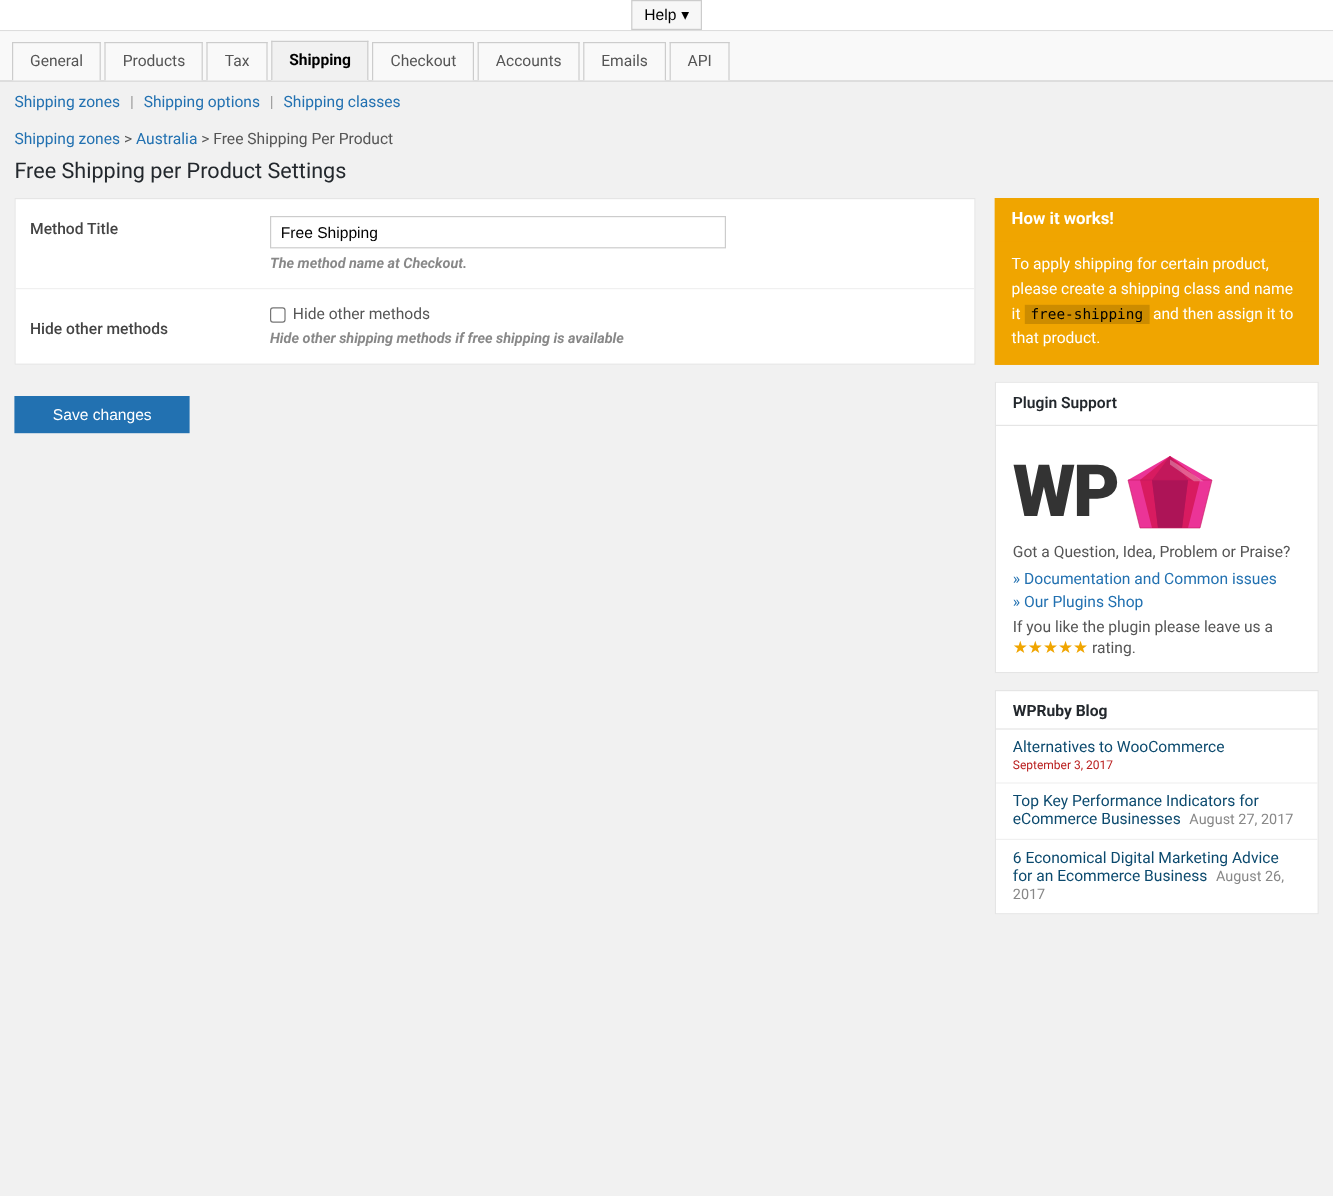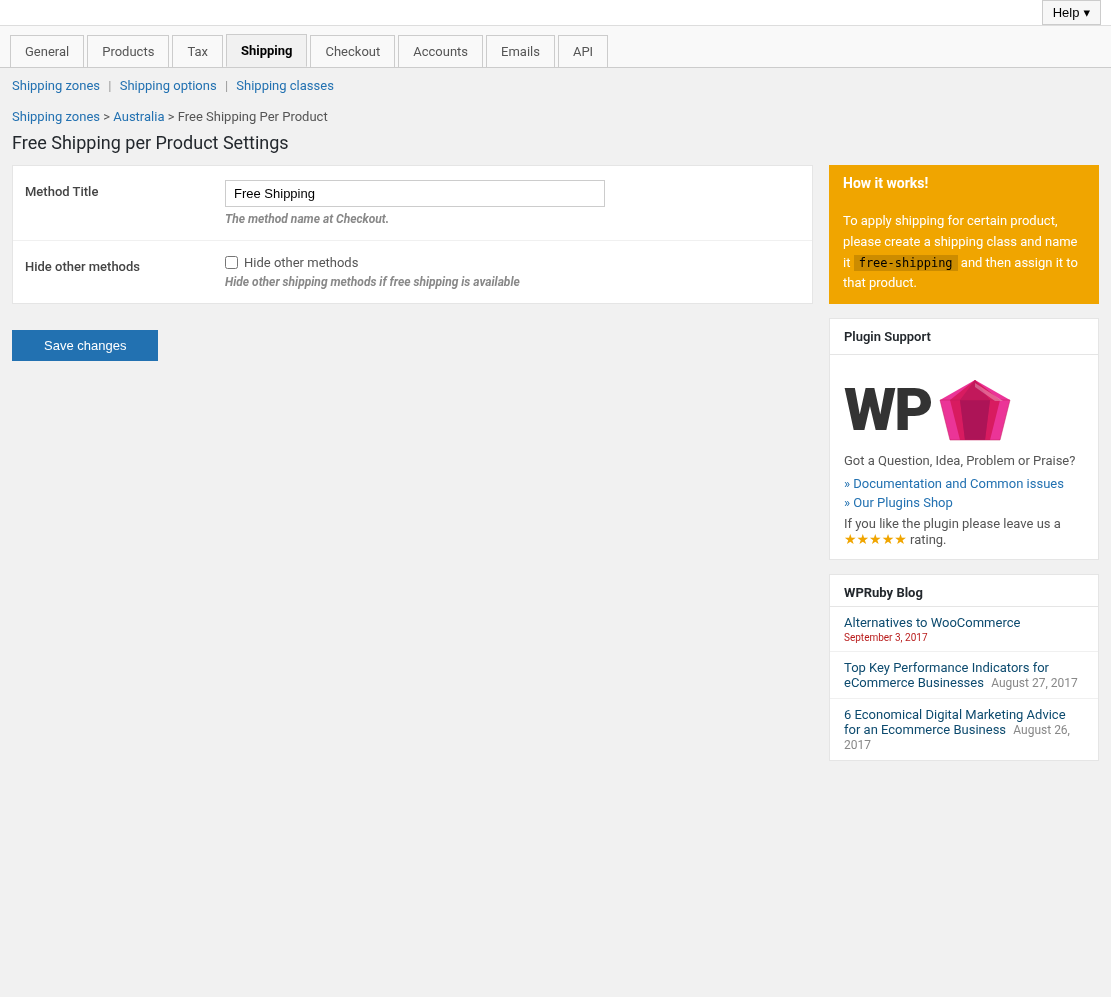--- a/index.html
+++ b/index.html
@@ -1,19 +1,19 @@
 <!DOCTYPE html>
 <html><head>
   <meta charset="utf-8">
   <style>
     * { box-sizing: border-box; margin: 0; padding: 0; }
     body { font-family: -apple-system, BlinkMacSystemFont, "Segoe UI", Roboto, Oxygen, sans-serif; font-size: 13px; background: #f1f1f1; color: #444; }
 
     
-    .top-bar { background: #fff; border-bottom: 1px solid #ddd; padding: 0 10px; display: flex; align-items: center; justify-content: flex-end; }
+    .top-bar { background: #fff; border-bottom: 1px solid #ddd; padding: 0 22px; display: flex; align-items: center; justify-content: center; }
     .help-btn { background: #f7f7f7; border: 1px solid #ccc; padding: 4px 10px; cursor: pointer; font-size: 13px; display: flex; align-items: center; gap: 4px; }
 
     
     .nav-tabs { background: #f9f9f9; border-bottom: 1px solid #ccc; display: flex; align-items: flex-end; padding: 8px 10px 0; gap: 0; }
     .nav-tab { padding: 8px 14px; border: 1px solid #ccc; border-bottom: none; background: #f9f9f9; cursor: pointer; font-size: 13px; color: #555; margin-right: 3px; text-decoration: none; display: inline-block; }
     .nav-tab.active { background: #f1f1f1; border-bottom: 1px solid #f1f1f1; font-weight: bold; color: #000; }
 
     
     .subnav { padding: 10px 12px; font-size: 13px; color: #555; }
     .subnav a { color: #2271b1; text-decoration: none; }
@@ -28,21 +28,21 @@
     .page-title { padding: 4px 12px 12px; font-size: 18px; font-weight: 400; color: #23282d; }
 
     
     .main-layout { display: flex; gap: 16px; padding: 0 12px 20px; }
     .main-content { flex: 1; }
     .sidebar { width: 270px; flex-shrink: 0; }
 
     
     .settings-section { background: #fff; border: 1px solid #e5e5e5; margin-bottom: 10px; }
     .settings-row { display: flex; align-items: flex-start; padding: 14px 12px; border-bottom: 1px solid #f0f0f0; }
-    .settings-row:last-child { border-bottom: none; }
+    .settings-row:last-child { border-bottom: none; align-items: center; }
     .settings-label { width: 200px; flex-shrink: 0; font-size: 13px; color: #444; padding-top: 4px; font-weight: 500; }
     .settings-value { flex: 1; }
     .settings-value input[type="text"] { width: 380px; padding: 5px 8px; border: 1px solid #ccc; background: #fff; font-size: 13px; outline: none; }
     .settings-hint { font-size: 12px; color: #888; font-style: italic; margin-top: 5px; font-weight: bold; }
     .checkbox-row { display: flex; align-items: center; gap: 6px; }
     .checkbox-row input[type="checkbox"] { margin: 0; }
     .checkbox-label { font-size: 13px; color: #555; }
 
     
     .save-btn { background: #2271b1; color: #fff; border: none; padding: 8px 32px; font-size: 13px; cursor: pointer; margin: 16px 0; }

